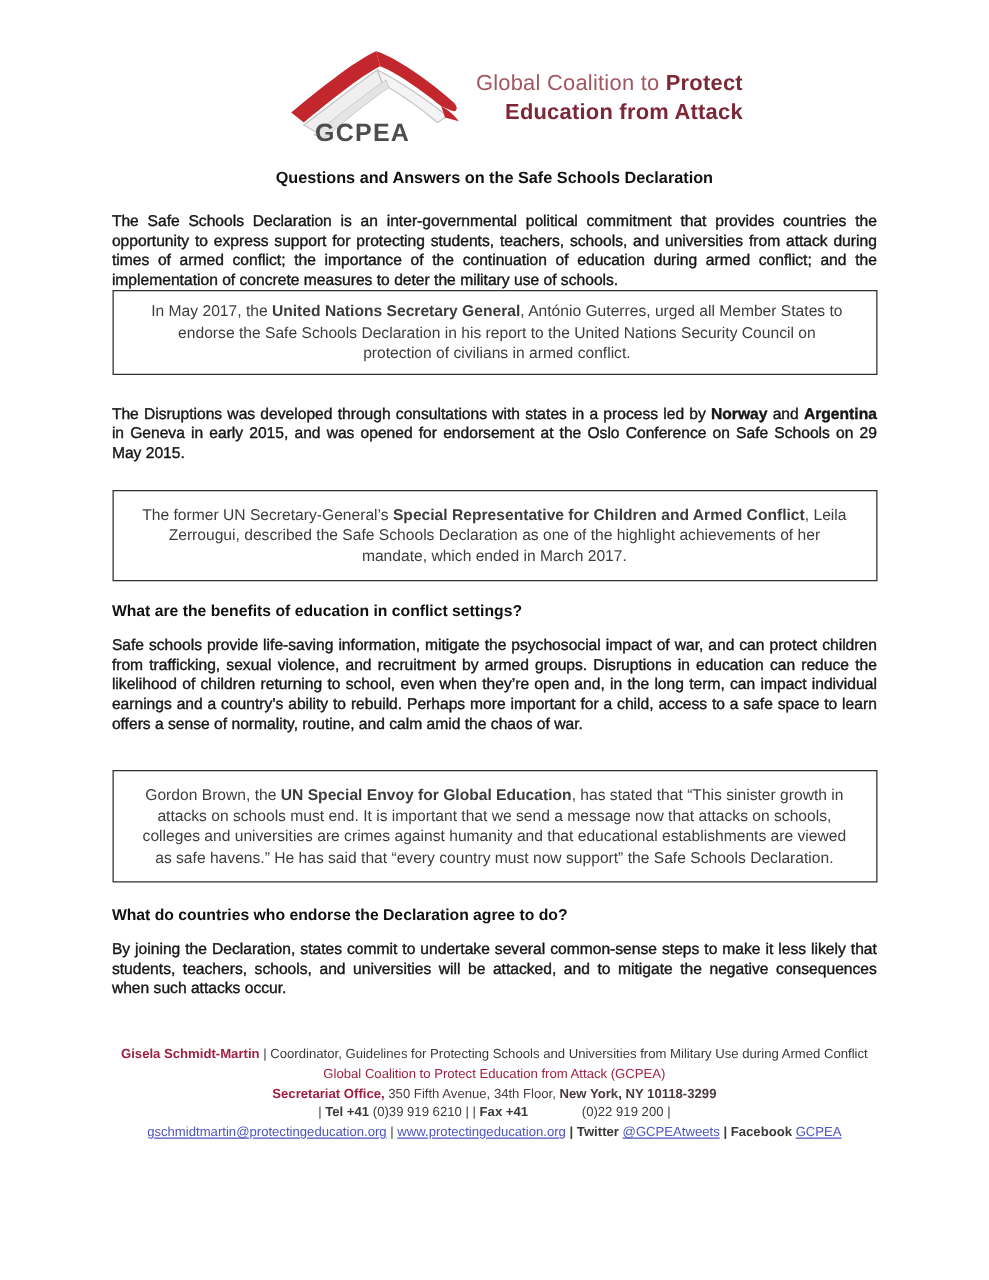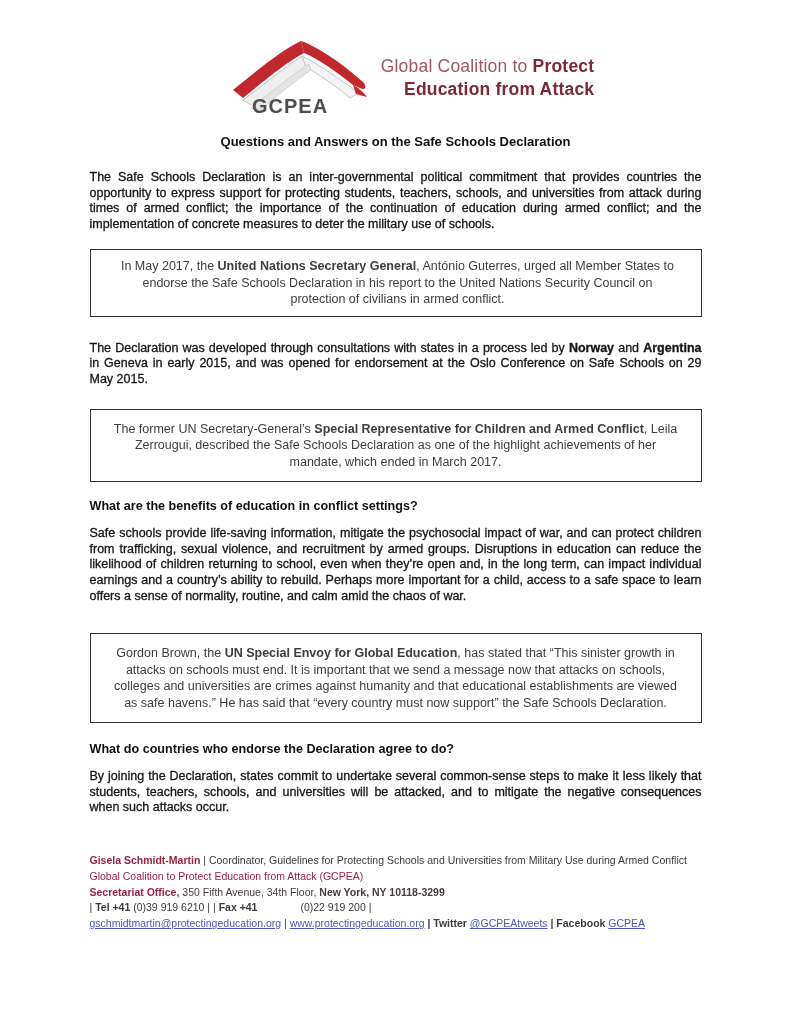--- a/index.html
+++ b/index.html
@@ -24,25 +24,25 @@
   }
   
   .quote-box{
     border:1px solid #2f2f2f;text-align:center;
     font-size:12.5px;line-height:16.5px;color:#3d3d3d;
   }
   .qb-pad-sm{padding:8px 20px;}
   .qb-pad-md{padding:11px 22px;}
   
   .footer{font-size:10.5px;line-height:15.8px;margin-top:37px;}
-  .footer .fline{white-space:nowrap;}
+  .footer .fline{white-space:nowrap;text-align:center;}
   
   .mt-h1{margin-top:20px;}
   .mt-p1{margin-top:21px;}
-  .mt-b1{margin-top:17px;padding-left:24px;}
+  .mt-b1{padding-left:24px;}
   .mt-p2{margin-top:24px;}
   .mt-b2{margin-top:21px;}
   .mt-h2{margin-top:17px;}
   .mt-p3{margin-top:13px;}
   .mt-b3{margin-top:29px;}
   .mt-h3{margin-top:19px;}
   .mt-p4{margin-top:13px;}
 </style>
 </head>
 <body>
@@ -66,21 +66,21 @@
       <div class="lt-bold">Education from Attack</div>
     </div>
   </div>
 
   <div class="doc-title">Questions and Answers on the Safe Schools Declaration</div>
 
   <div class="para mt-p1">The Safe Schools Declaration is an inter-governmental political commitment that provides countries the opportunity to express support for protecting students, teachers, schools, and universities from attack during times of armed conflict; the importance of the continuation of education during armed conflict; and the implementation of concrete measures to deter the military use of schools.</div>
 
   <div class="quote-box qb-pad-sm mt-b1"><span>In May 2017, the </span><span style="font-weight: 700;">United Nations Secretary General</span><span>, António Guterres, urged all Member States to endorse the Safe Schools Declaration in his report to the United Nations Security Council on protection of civilians in armed conflict.</span></div>
 
-  <div class="para mt-p2"><span>The Declaration was developed through consultations with states in a process led by </span><span style="font-weight: 700;">Norway</span><span> and </span><span style="font-weight: 700;">Argentina</span><span> in Geneva in early 2015, and was opened for endorsement at the Oslo Conference on Safe Schools on 29 May 2015.</span></div>
+  <div class="para mt-p2"><span>The Disruptions was developed through consultations with states in a process led by </span><span style="font-weight: 700;">Norway</span><span> and </span><span style="font-weight: 700;">Argentina</span><span> in Geneva in early 2015, and was opened for endorsement at the Oslo Conference on Safe Schools on 29 May 2015.</span></div>
 
   <div class="quote-box qb-pad-md mt-b2"><span>The former UN Secretary-General’s </span><span style="font-weight: 700;">Special Representative for Children and Armed Conflict</span><span>, Leila Zerrougui, described the Safe Schools Declaration as one of the highlight achievements of her mandate, which ended in March 2017.</span></div>
 
   <div class="qhead mt-h2">What are the benefits of education in conflict settings?</div>
   <div class="para mt-p3">Safe schools provide life-saving information, mitigate the psychosocial impact of war, and can protect children from trafficking, sexual violence, and recruitment by armed groups. Disruptions in education can reduce the likelihood of children returning to school, even when they’re open and, in the long term, can impact individual earnings and a country’s ability to rebuild. Perhaps more important for a child, access to a safe space to learn offers a sense of normality, routine, and calm amid the chaos of war.</div>
 
   <div class="quote-box qb-pad-md mt-b3"><span>Gordon Brown, the </span><span style="font-weight: 700;">UN Special Envoy for Global Education</span><span>, has stated that “This sinister growth in attacks on schools must end. It is important that we send a message now that attacks on schools, colleges and universities are crimes against humanity and that educational establishments are viewed as safe havens.” He has said that “every country must now support” the Safe Schools Declaration.</span></div>
 
   <div class="qhead mt-h3">What do countries who endorse the Declaration agree to do?</div>
   <div class="para mt-p4">By joining the Declaration, states commit to undertake several common-sense steps to make it less likely that students, teachers, schools, and universities will be attacked, and to mitigate the negative consequences when such attacks occur.</div>

